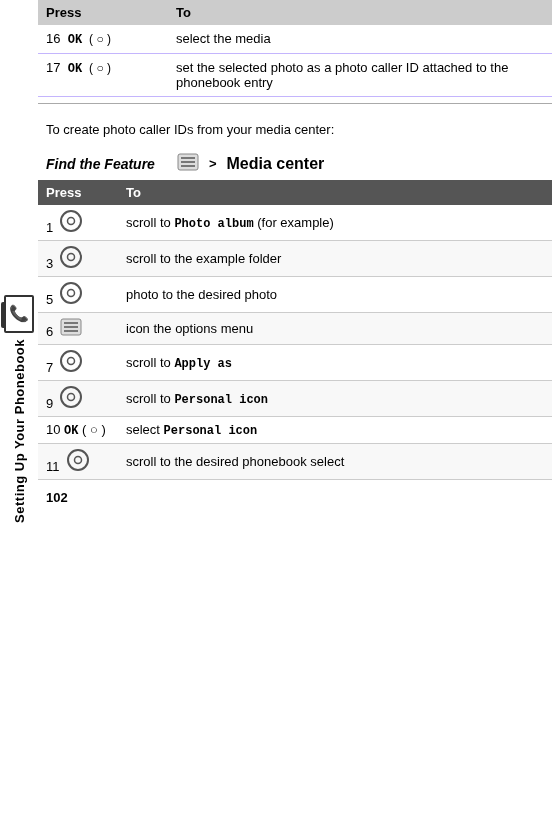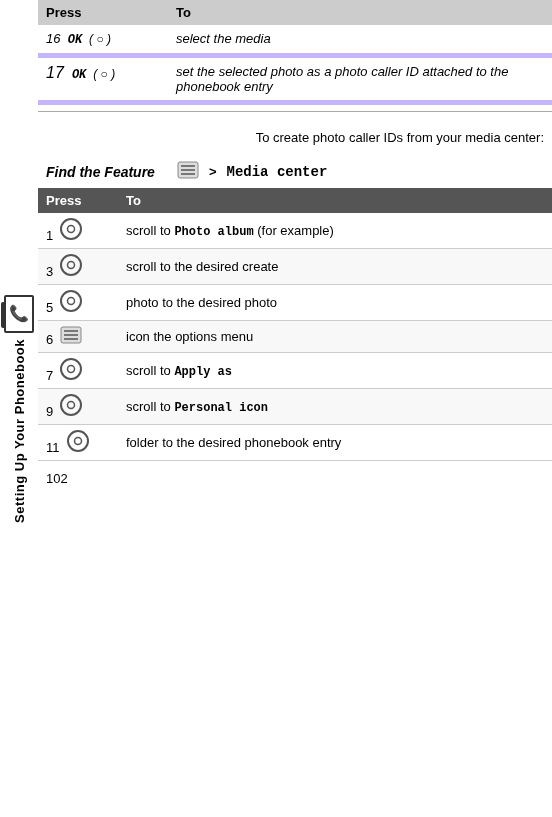--- a/index.html
+++ b/index.html
@@ -64,60 +64,58 @@
       text-align: left;
       padding: 5px 8px;
       font-size: 13px;
       border: none;
     }
 
     .top-table td {
       padding: 6px 8px;
       font-size: 13px;
       vertical-align: top;
-      border-bottom: 5px solid #c4b5fd;
-      font-style: italic;
+      border-bottom: 1px solid #c4b5fd;
     }
 
     .top-table td:first-child {
       width: 130px;
       white-space: nowrap;
     }
 
     .bold-text {
       font-weight: bold;
       font-family: 'Courier New', monospace;
       font-size: 12px;
     }
 
     .intro-text {
       padding: 12px 8px;
       font-size: 13px;
-      text-align: right;
     }
 
     
     .find-feature-row {
       display: flex;
       align-items: center;
       padding: 4px 8px 6px 8px;
       gap: 6px;
     }
 
     .find-feature-label {
       font-weight: bold;
       font-size: 14px;
       color: #000;
       font-style: italic;
     }
 
     .feature-path {
       font-weight: bold;
-      font-size: 14px;
-      font-family: Liberation Mono, monospace;
+      font-size: 16px;
+      font-family: Liberation Sans, sans-serif;
     }
 
     
     .main-table {
       width: 100%;
       border-collapse: collapse;
     }
 
     .main-table th {
       background: #555;
@@ -175,21 +173,21 @@
         <tr>
           <td>
             <span style="font-size:13px;">16&nbsp;</span>
             <span class="bold-text">OK</span>
             <span style="font-size:12px;">&nbsp;(&nbsp;○&nbsp;)</span>
           </td>
           <td>select the media</td>
         </tr>
         <tr>
           <td>
-            <span style="font-size:16px;">17&nbsp;</span>
+            <span style="font-size:13px;">17&nbsp;</span>
             <span class="bold-text">OK</span>
             <span style="font-size:12px;">&nbsp;(&nbsp;○&nbsp;)</span>
           </td>
           <td>set the selected photo as a photo caller ID attached to the phonebook entry</td>
         </tr>
       </tbody>
     </table>
 
     <div style="height:1px;background:#aaa;margin:6px 0;"></div>
 
@@ -234,21 +232,21 @@
 
 
         <tr>
           <td>
             3&nbsp;
             <svg width="22" height="22" viewBox="0 0 22 22">
               <circle cx="11" cy="11" r="10" fill="none" stroke="#555" stroke-width="2"></circle>
               <circle cx="11" cy="11" r="3.5" fill="none" stroke="#555" stroke-width="1.5"></circle>
             </svg>
           </td>
-          <td>scroll to the desired create</td>
+          <td>scroll to the example folder</td>
         </tr>
 
 
         <tr>
           <td>
             5&nbsp;
             <svg width="22" height="22" viewBox="0 0 22 22">
               <circle cx="11" cy="11" r="10" fill="none" stroke="#555" stroke-width="2"></circle>
               <circle cx="11" cy="11" r="3.5" fill="none" stroke="#555" stroke-width="1.5"></circle>
             </svg>
@@ -289,32 +287,40 @@
             <svg width="22" height="22" viewBox="0 0 22 22">
               <circle cx="11" cy="11" r="10" fill="none" stroke="#555" stroke-width="2"></circle>
               <circle cx="11" cy="11" r="3.5" fill="none" stroke="#555" stroke-width="1.5"></circle>
             </svg>
           </td>
           <td>
             scroll to <span style="font-weight:bold;font-family:'Courier New',monospace;font-size:12px;">Personal icon</span>
           </td>
         </tr>
 
+        <tr>
+          <td>
+            10&nbsp;<span class="bold-text">OK</span>&nbsp;(&nbsp;○&nbsp;)
+          </td>
+          <td>
+            select <span style="font-weight:bold;font-family:'Courier New',monospace;font-size:12px;">Personal icon</span>
+          </td>
+        </tr>
 
         <tr>
           <td>
             11&nbsp;
             <svg width="22" height="22" viewBox="0 0 22 22">
               <circle cx="11" cy="11" r="10" fill="none" stroke="#555" stroke-width="2"></circle>
               <circle cx="11" cy="11" r="3.5" fill="none" stroke="#555" stroke-width="1.5"></circle>
             </svg>
           </td>
-          <td>folder to the desired phonebook entry</td>
+          <td>scroll to the desired phonebook select</td>
         </tr>
 
       </tbody>
     </table>
 
-    <div style="padding:10px 8px;font-weight:normal;font-size:13px;">102</div>
+    <div style="padding:10px 8px;font-weight:bold;font-size:13px;">102</div>
 
   </div>
 
 </div>
 
 </body></html>

